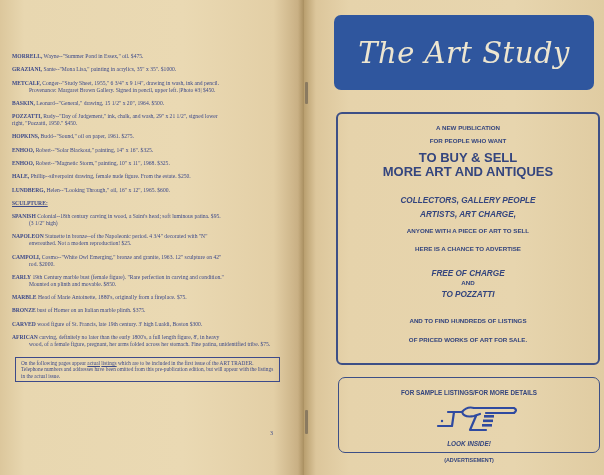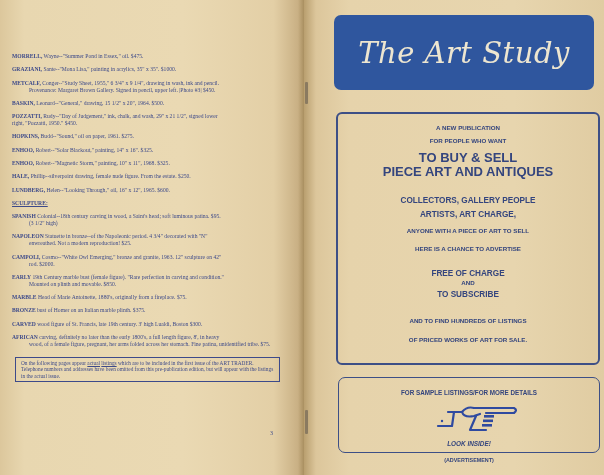--- a/index.html
+++ b/index.html
@@ -51,21 +51,21 @@
     }
     .ad-box {
       position: absolute; left: 336px; top: 112px; width: 264px; height: 253px;
       border: 2px solid #3d4f86; border-radius: 6px;
       font-family: "Liberation Sans", sans-serif; color: #34457e;
       text-align: center;
     }
     .ad-line { position: absolute; left: 0; width: 100%; font-weight: bold; }
     .sm { font-size: 6.2px; }
     .md { font-size: 13px; }
-    .lg { font-size: 8.2px; }
+    .lg { font-size: 8.2px; font-style: italic; }
 
     .cta-box {
       position: absolute; left: 338px; top: 377px; width: 262px; height: 76px;
       border: 1.5px solid #3d4f86; border-radius: 7px;
       font-family: "Liberation Sans", sans-serif; color: #34457e; text-align: center;
     }
     .cta-head { position: absolute; top: 11px; left: 0; width: 100%; font-size: 6.3px; font-weight: bold; }
     .hand-icon { position: absolute; left: 95px; top: 26px; width: 86px; height: 30px; }
     .cta-look { position: absolute; top: 62px; left: 0; width: 100%; font-size: 6.4px; font-weight: bold; font-style: italic; }
     .adv-label {
@@ -111,28 +111,28 @@
   <div class="page-number">3</div>
 
   <div class="banner">
     <div class="banner-title">The Art Study</div>
   </div>
 
   <div class="ad-box">
     <div class="ad-line sm" style="top:10px">A NEW PUBLICATION</div>
     <div class="ad-line sm" style="top:23px">FOR PEOPLE WHO WANT</div>
     <div class="ad-line md" style="top:36px">TO BUY &amp; SELL</div>
-    <div class="ad-line md" style="top:50px">PIECE ART AND ANTIQUES</div>
+    <div class="ad-line md" style="top:50px">MORE ART AND ANTIQUES</div>
     <div class="ad-line lg" style="top:82px">COLLECTORS, GALLERY PEOPLE</div>
     <div class="ad-line lg" style="top:96px">ARTISTS, ART CHARGE,</div>
     <div class="ad-line sm" style="top:113px">ANYONE WITH A PIECE OF ART TO SELL</div>
     <div class="ad-line sm" style="top:131px">HERE IS A CHANCE TO ADVERTISE</div>
     <div class="ad-line lg" style="top:155px">FREE OF CHARGE</div>
     <div class="ad-line sm" style="top:165px">AND</div>
-    <div class="ad-line lg" style="top:176px">TO SUBSCRIBE</div>
+    <div class="ad-line lg" style="top:176px">TO POZZATTI</div>
     <div class="ad-line sm" style="top:203px">AND TO FIND HUNDREDS OF LISTINGS</div>
     <div class="ad-line sm" style="top:222px">OF PRICED WORKS OF ART FOR SALE.</div>
   </div>
 
   <div class="cta-box">
     <div class="cta-head">FOR SAMPLE LISTINGS/FOR MORE DETAILS</div>
     <svg class="hand-icon" viewBox="0 0 86 30">
       <g fill="none" stroke="#2f4aa0" stroke-width="2.2" stroke-linecap="round" stroke-linejoin="round">
         <path d="M14 8 L28 8 Q33 2 40 4 L80 4 Q84 6 80 9 L52 9"></path>
         <path d="M28 8 Q30 14 40 12 L46 10"></path>

